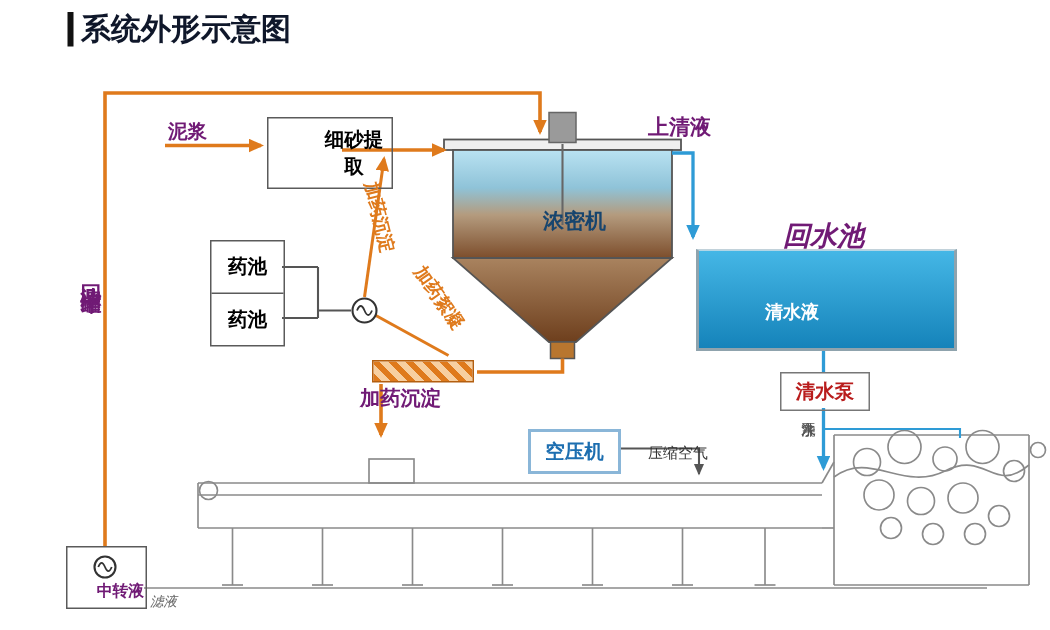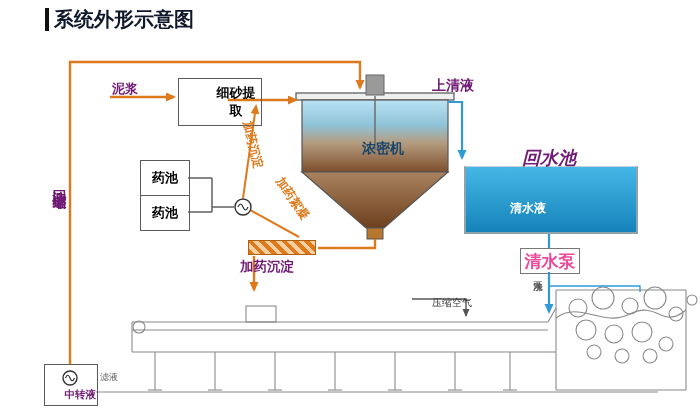--- a/index.html
+++ b/index.html
@@ -186,34 +186,35 @@
   <div class="lbl bold" style="left:522px;top:148px;font-size:18px;font-style:italic;">回水池</div>
   <div class="lbl bold" style="left:510px;top:182px;font-size:12px;color:#ffffff;margin-top:20px;">清水液</div>
 
   <div class="box" style="left:178px;top:78px;width:50px;height:46px;font-size:13px;padding-left:32px;">细砂提取</div>
 
   <div class="cellbox" style="left:140px;top:160px;width:48px;">
     <div class="cell">药池</div>
     <div class="cell">药池</div>
   </div>
 
-
-  <div class="box" style="left:520px;top:248px;width:58px;height:24px;font-size:17px;border:1px solid #777;color:#ec4899;">清水泵</div>
+  <div class="box" style="left:352px;top:286px;width:58px;height:26px;font-size:13px;border:2px solid #8ab6d8;color:#1c6eb0;">空压机</div>
+
+  <div class="box" style="left:520px;top:248px;width:58px;height:24px;font-size:13px;border:1px solid #777;color:#b91c1c;">清水泵</div>
 
   <div class="box" style="left:44px;top:364px;width:52px;height:40px;"></div>
   <div class="lbl" style="left:44px;top:388px;width:52px;text-align:right;font-size:10.5px;font-weight:bold;">中转液</div>
 
   <div class="mixer"></div>
   <div class="lbl bold" style="left:240px;top:259px;font-size:13.5px;">加药沉淀</div>
 
   <div class="lbl bold" style="left:112px;top:82px;font-size:13px;">泥浆</div>
   <div class="lbl bold" style="left:362px;top:140px;font-size:14px;color:#17456e;">浓密机</div>
   <div class="lbl bold" style="left:432px;top:77px;font-size:14px;">上清液</div>
   <div class="lbl" style="left:432px;top:297px;font-size:10px;color:#333;">压缩空气</div>
-  <div class="lbl" style="left:100px;top:372px;font-size:9px;color:#666;">滤液</div>
+  <div class="lbl" style="left:100px;top:397px;font-size:9px;color:#666;font-style:italic;">滤液</div>
 
   <div class="lbl rot" style="left:228px;top:138px;transform:rotate(76deg);">加药沉淀</div>
   <div class="lbl rot" style="left:268px;top:192px;transform:rotate(55deg);">加药絮凝</div>
 
   <div class="lbl vert bold" style="left:52px;top:178px;font-size:14px;letter-spacing:2px;">回浓缩罐</div>
   <div class="lbl vert" style="left:532px;top:274px;font-size:9.5px;color:#555;">冲洗水泵</div>
 
 </div>
 
 </body></html>

